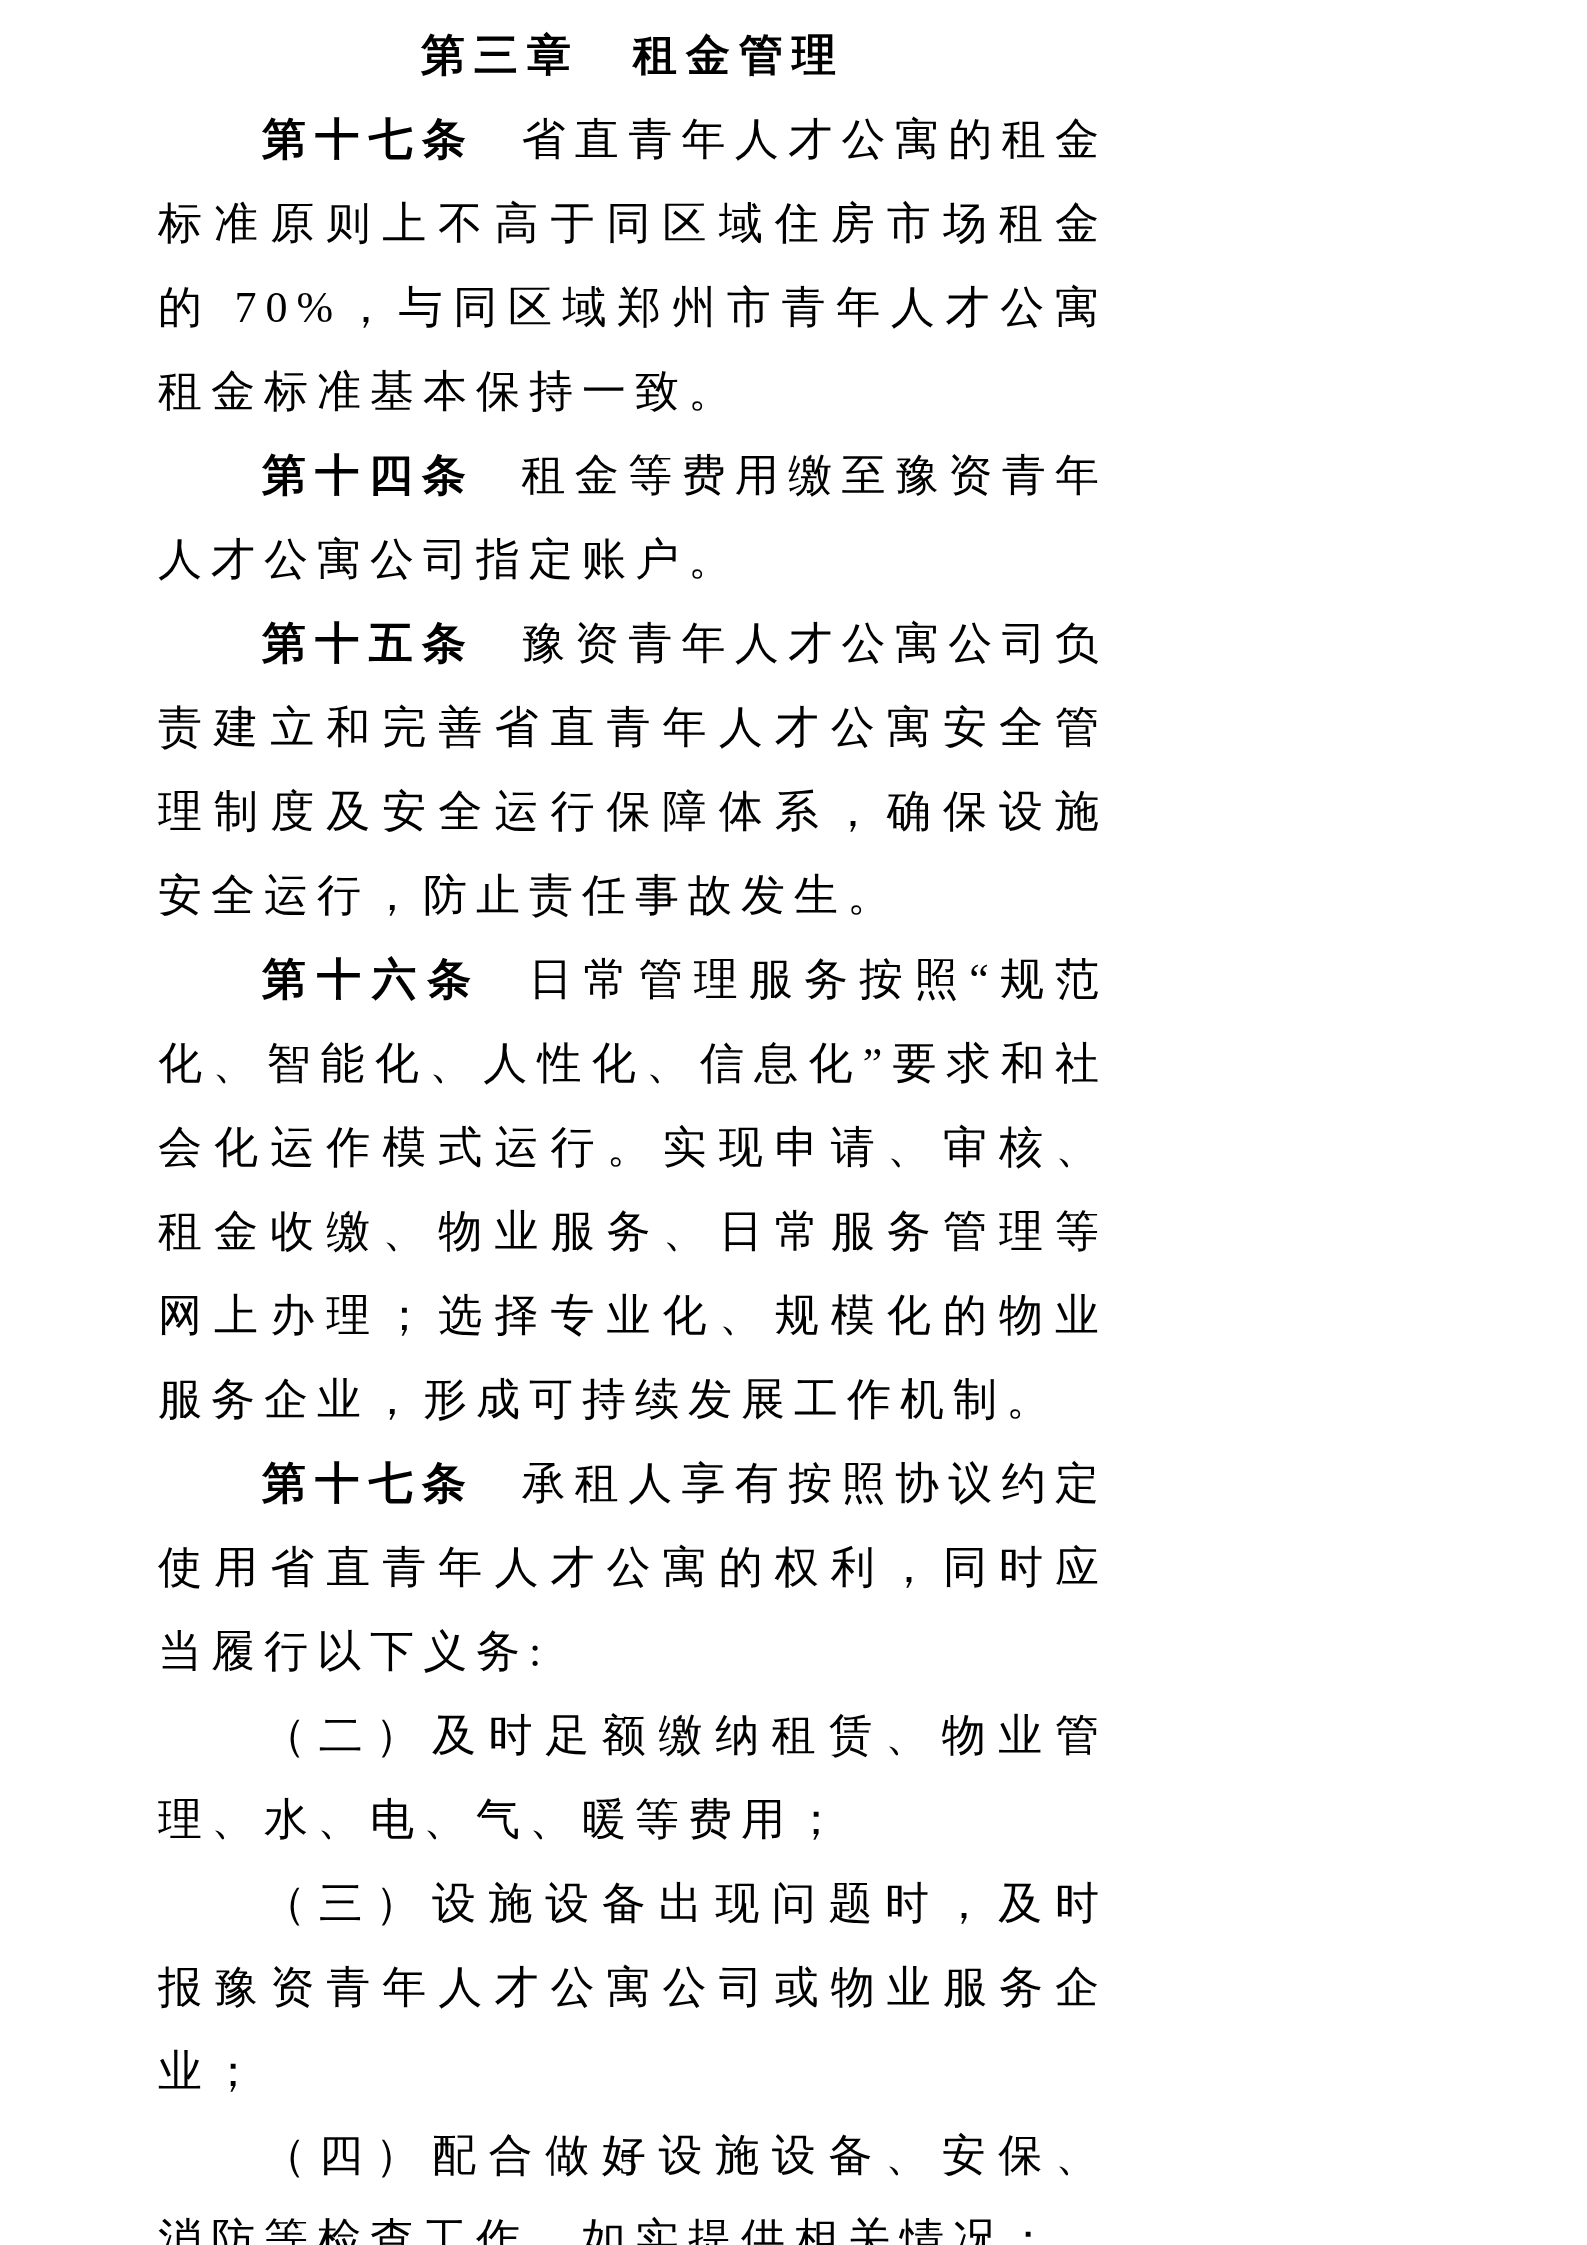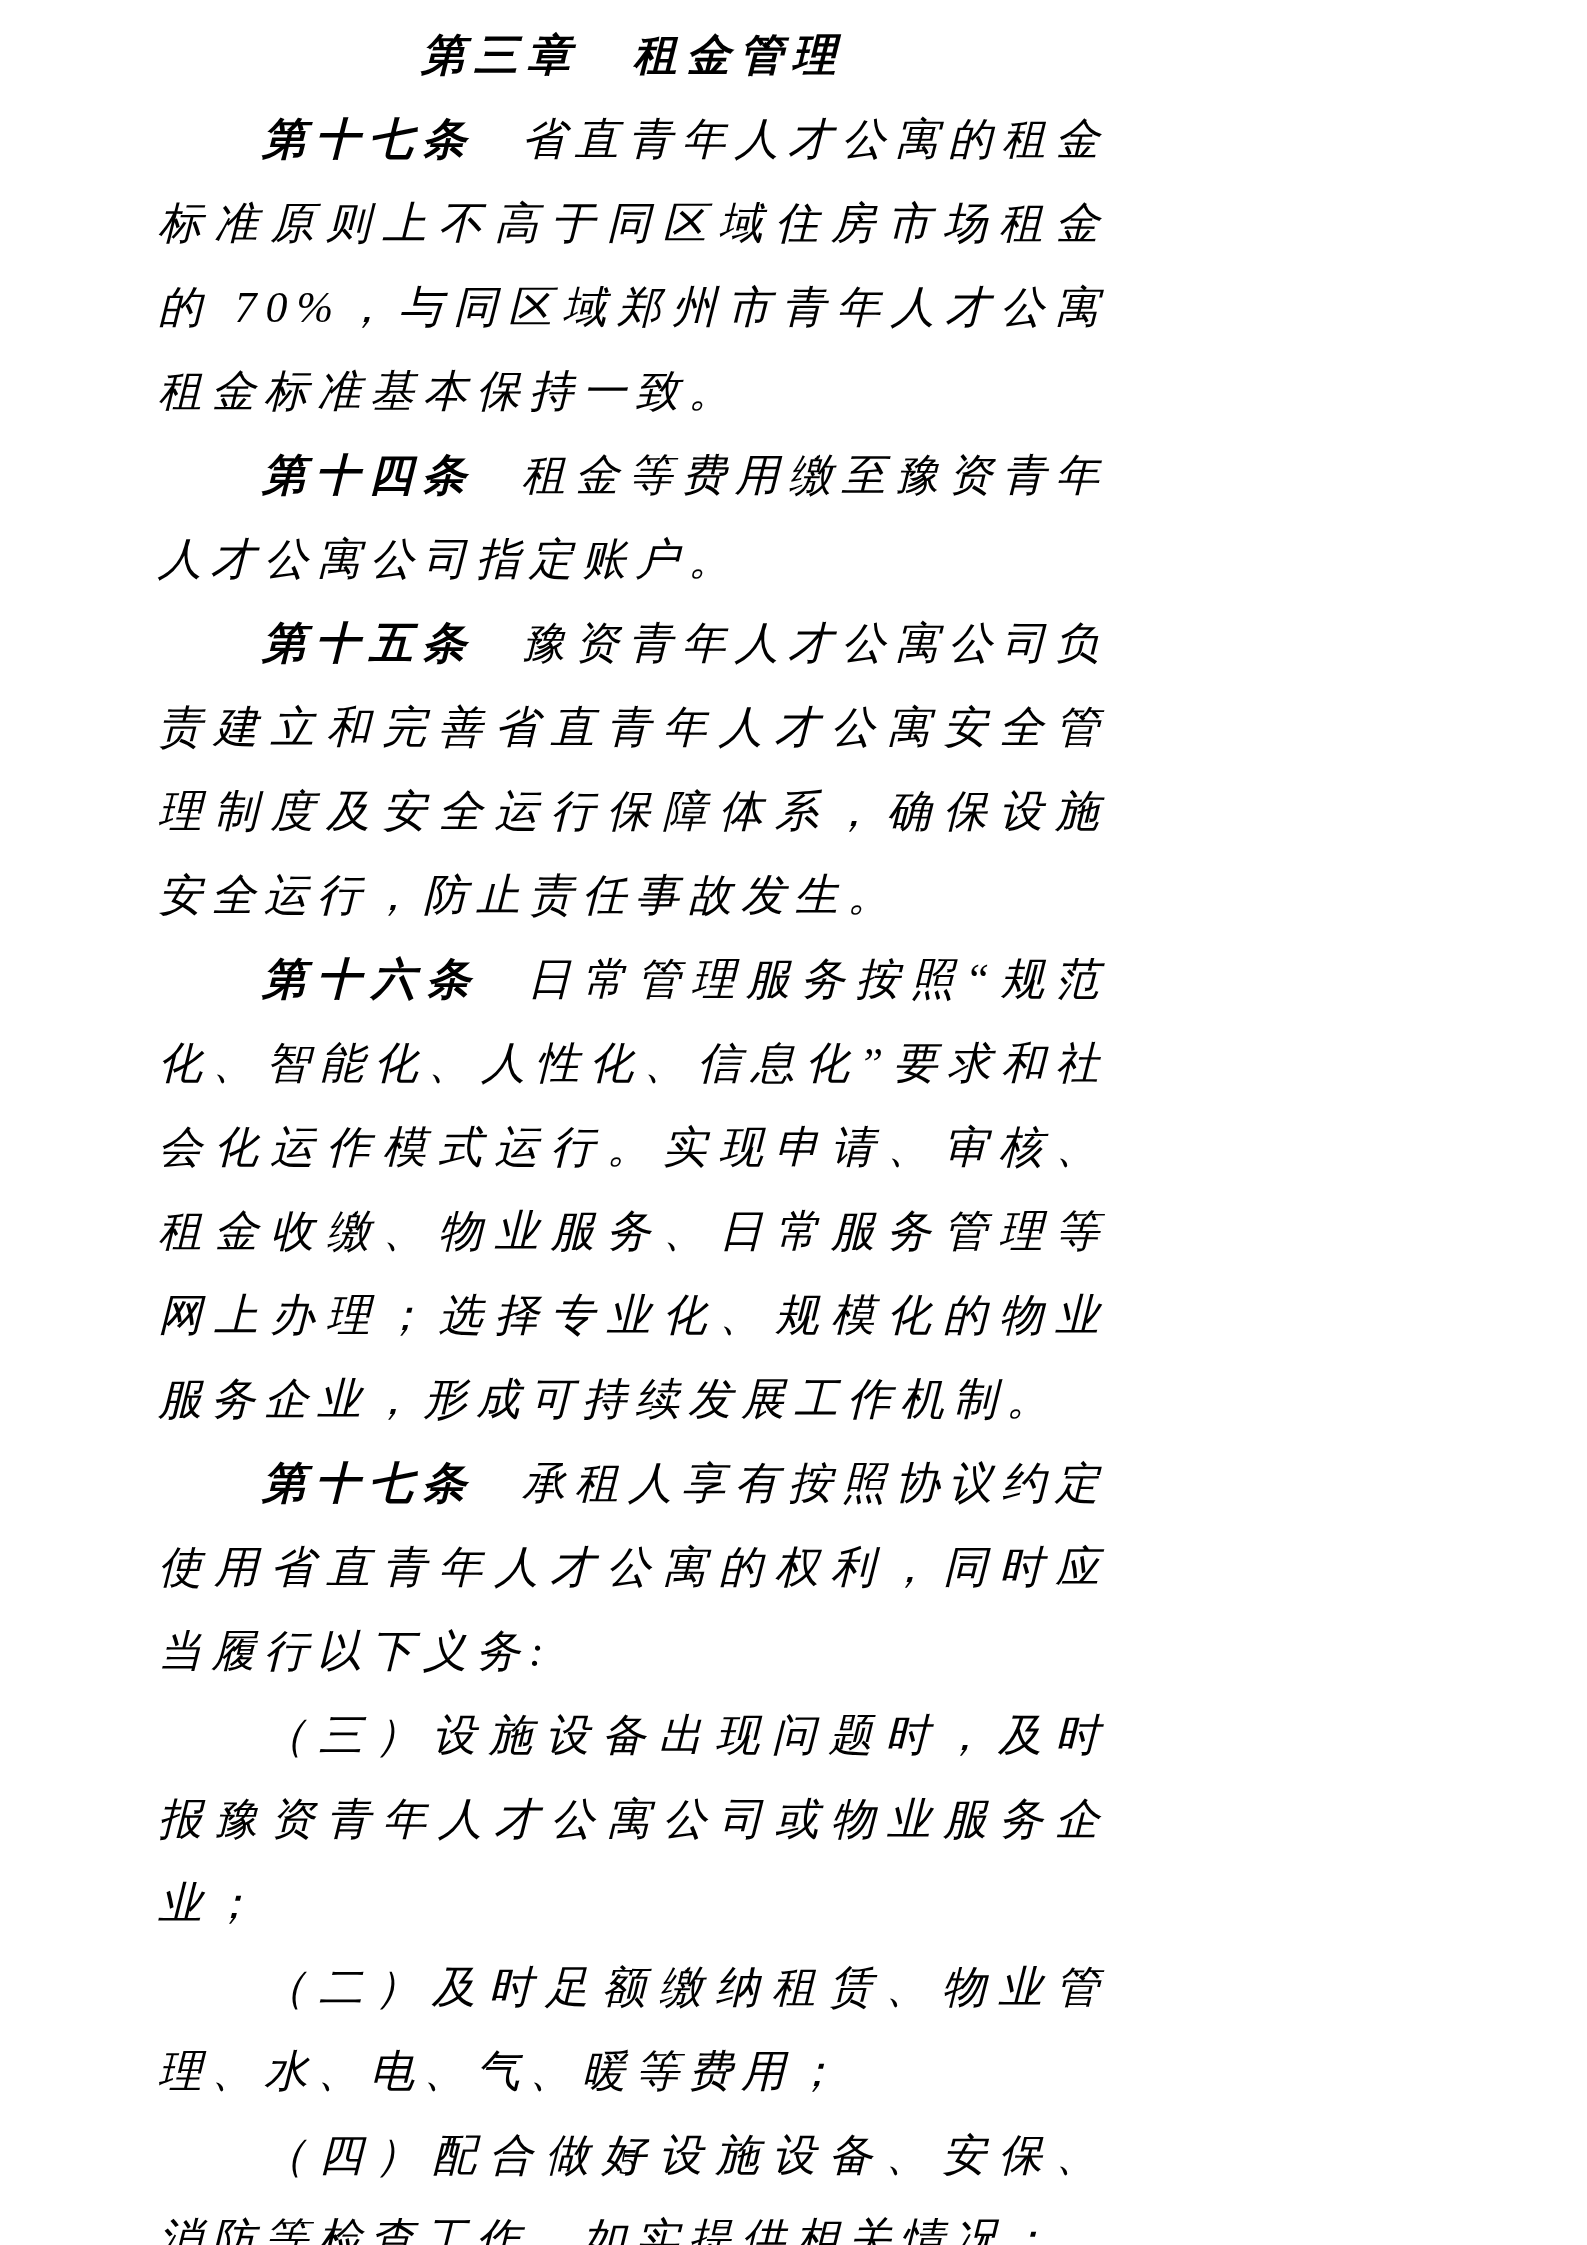--- a/index.html
+++ b/index.html
@@ -8,21 +8,20 @@
     background: #ffffff;
   }
   .sheet {
     position: relative;
     width: 1256px;
     height: 2245px;
     background: #ffffff;
     color: #000000;
     font-family: "Liberation Serif", "DejaVu Serif", serif;
     overflow: hidden;
-    font-style: italic;
   }
   .content {
     position: absolute;
     left: 158px;
     right: 148px;
     top: 14px;
   }
   .content p {
     margin: 0;
     font-size: 44px;
@@ -68,23 +67,23 @@
     <p class="para"><span class="article-label">第十四条</span><span>租金等费用缴至豫资青年人才公寓公司指定账户。</span></p>
 
 
     <p class="para"><span class="article-label">第十五条</span><span>豫资青年人才公寓公司负责建立和完善省直青年人才公寓安全管理制度及安全运行保障体系，确保设施安全运行，防止责任事故发生。</span></p>
 
     <p class="para"><span class="article-label">第十六条</span><span>日常管理服务按照“规范化、智能化、人性化、信息化”要求和社会化运作模式运行。实现申请、审核、租金收缴、物业服务、日常服务管理等网上办理；选择专业化、规模化的物业服务企业，形成可持续发展工作机制。</span></p>
 
     <p class="para"><span class="article-label">第十七条</span><span>承租人享有按照协议约定使用省直青年人才公寓的权利，同时应当履行以下义务:</span></p>
 
 
+    <p class="para">（二）及时足额缴纳租赁、物业管理、水、电、气、暖等费用；</p>
+
     <p class="para">（三）设施设备出现问题时，及时报豫资青年人才公寓公司或物业服务企业；</p>
-
-    <p class="para">（二）及时足额缴纳租赁、物业管理、水、电、气、暖等费用；</p>
 
     <p class="para">（四）配合做好设施设备、安保、消防等检查工作，如实提供相关情况；</p>
 
 
   </div>
 
   <div class="page-number">5</div>
 </div>
 
 </body></html>

